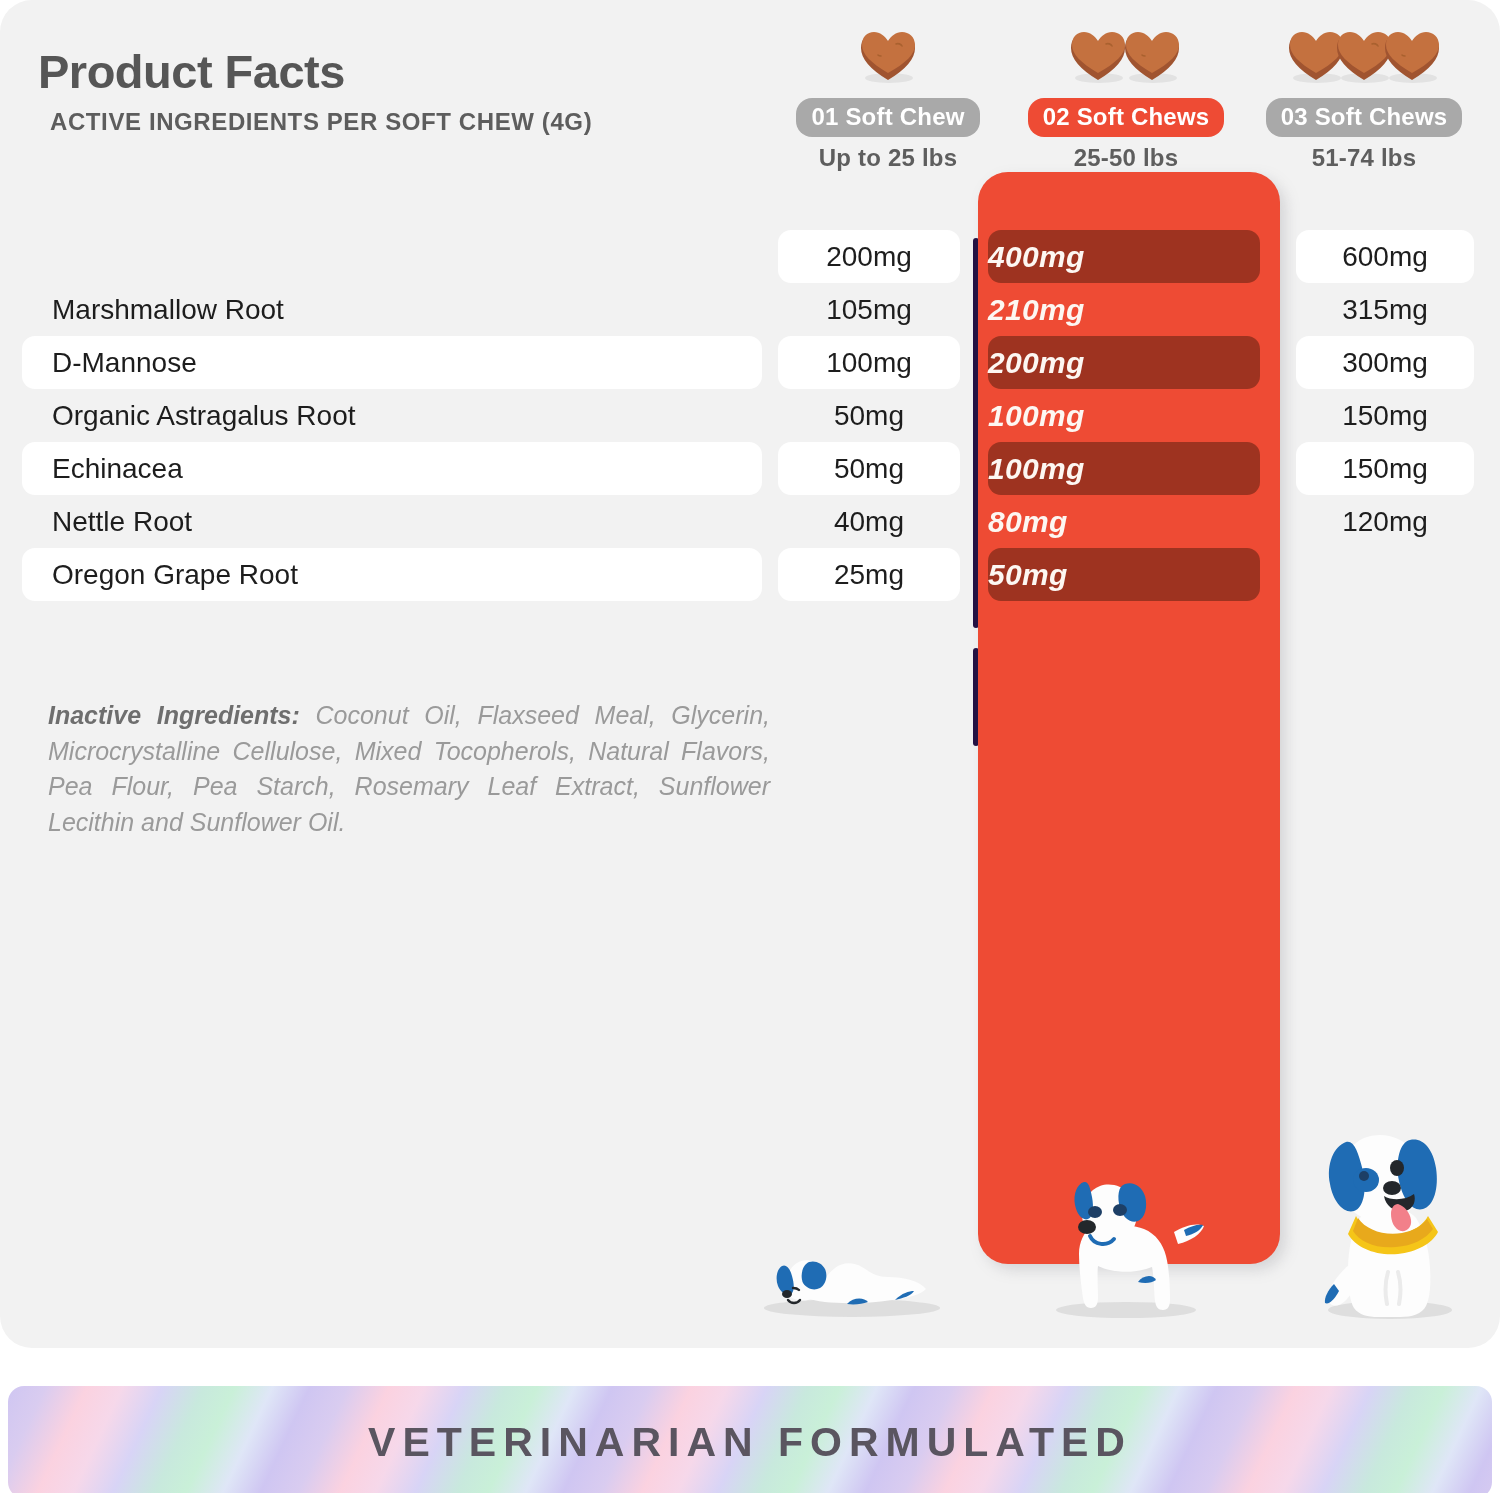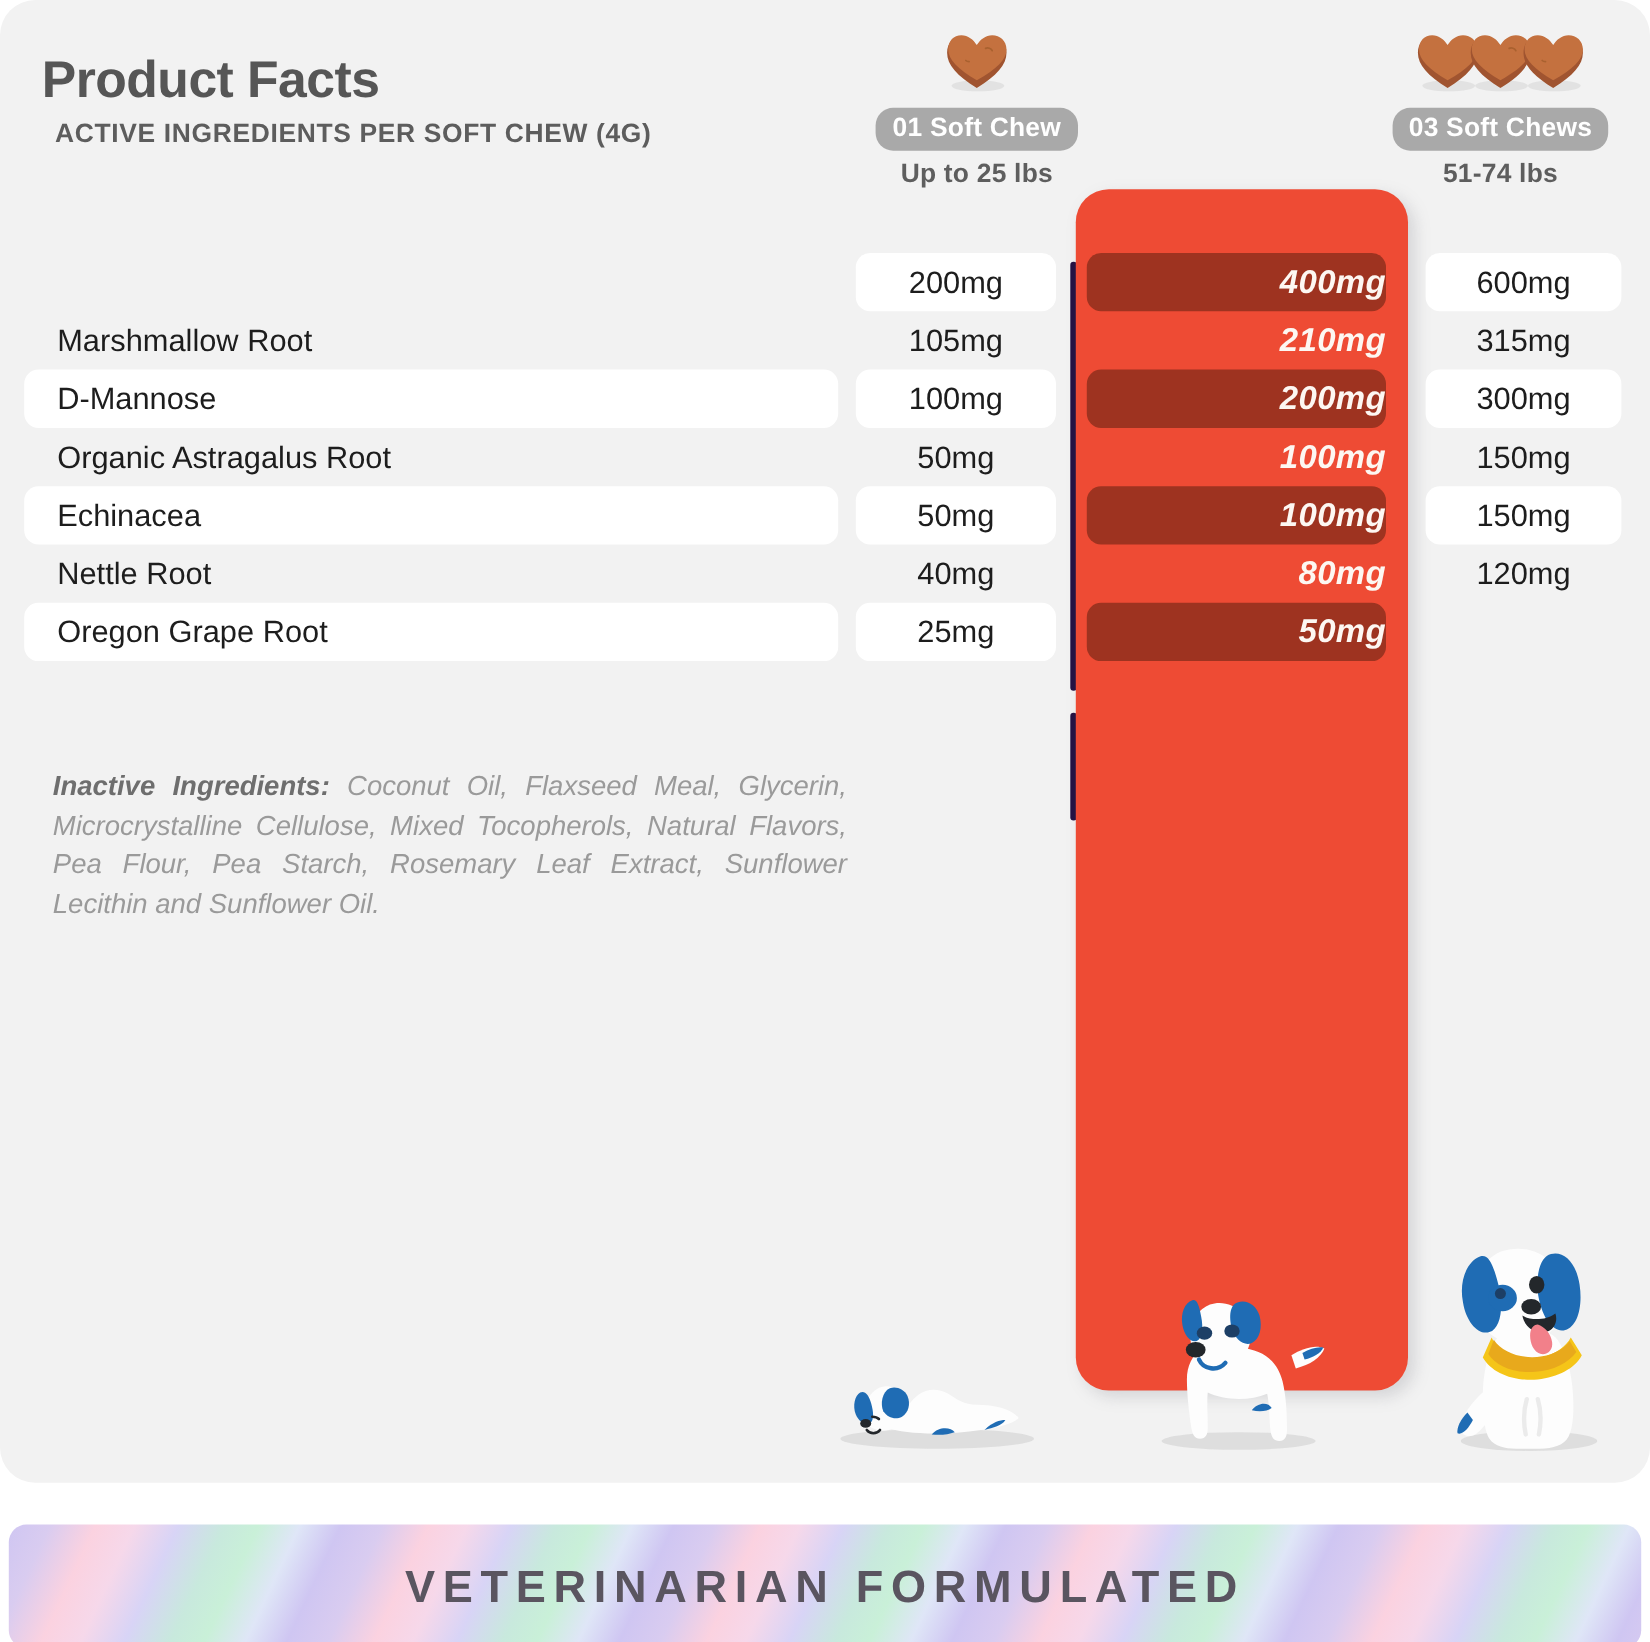--- a/index.html
+++ b/index.html
@@ -65,21 +65,21 @@
   
   .table { position:absolute; left:22px; top:230px; width:1452px; }
   .row { position:relative; height:53px; }
   .cell {
     position:absolute; top:0; height:53px; display:flex; align-items:center;
   }
   .c-name { left:0; width:740px; padding-left:30px; }
   .c-name span { font-size:28px; color:#1d1d1d; font-weight:400; }
   .c-d1 { left:756px; width:182px; justify-content:center; }
   .c-d1 span { font-size:28px; color:#1d1d1d; font-weight:400; }
-  .c-d2 { left:966px; width:272px; justify-content:flex-end; }
+  .c-d2 { left:966px; width:272px; justify-content:flex-start; }
   .c-d2 span {
     font-size:30px; color:#fdf7f2; font-weight:700; font-style:italic;
     letter-spacing:0.3px;
   }
   .c-d3 { left:1274px; width:178px; justify-content:center; }
   .c-d3 span { font-size:28px; color:#1d1d1d; font-weight:400; }
 
   
   .row.odd .c-name, .row.odd .c-d1, .row.odd .c-d3 {
     background:#ffffff; border-radius:13px;
@@ -139,20 +139,42 @@
             <path d="M30 45C13 35 4 26 4 17 4 9 9 4 16 4c6 0 11 4 14 9 3-5 8-9 14-9 7 0 13 5 13 13 0 9-9 18-27 28z" fill="#c4713f"></path>
             <path d="M38 16c2-1 5 0 6 2" stroke="#a9612f" stroke-width="1.6" fill="none" stroke-linecap="round"></path>
             <path d="M20 27c1 1 2 1 3 1" stroke="#a9612f" stroke-width="1.6" fill="none" stroke-linecap="round"></path>
           </svg>
         </div>
       </div>
       <div class="badge">01 Soft Chew</div>
       <div class="wt">Up to 25 lbs</div>
     </div>
 
+    <div class="dosehead c2">
+      <div class="treats">
+        <div class="treat" style="left:60px;">
+          <svg class="hrt" viewBox="0 0 60 56">
+            <ellipse cx="31" cy="50" rx="24" ry="5" fill="#dcdcdc" opacity=".75"></ellipse>
+            <path d="M30 52C12 41 3 31 3 20 3 11 9 5 16 5c6 0 11 4 14 9 3-5 8-9 14-9 7 0 13 6 13 15 0 11-9 21-27 32z" fill="#a05430"></path>
+            <path d="M30 45C13 35 4 26 4 17 4 9 9 4 16 4c6 0 11 4 14 9 3-5 8-9 14-9 7 0 13 5 13 13 0 9-9 18-27 28z" fill="#c4713f"></path>
+            <path d="M38 16c2-1 5 0 6 2" stroke="#a9612f" stroke-width="1.6" fill="none" stroke-linecap="round"></path>
+          </svg>
+        </div>
+        <div class="treat" style="left:114px;">
+          <svg class="hrt" viewBox="0 0 60 56">
+            <ellipse cx="31" cy="50" rx="24" ry="5" fill="#dcdcdc" opacity=".75"></ellipse>
+            <path d="M30 52C12 41 3 31 3 20 3 11 9 5 16 5c6 0 11 4 14 9 3-5 8-9 14-9 7 0 13 6 13 15 0 11-9 21-27 32z" fill="#a05430"></path>
+            <path d="M30 45C13 35 4 26 4 17 4 9 9 4 16 4c6 0 11 4 14 9 3-5 8-9 14-9 7 0 13 5 13 13 0 9-9 18-27 28z" fill="#c4713f"></path>
+            <path d="M20 27c1 1 2 1 3 1" stroke="#a9612f" stroke-width="1.6" fill="none" stroke-linecap="round"></path>
+          </svg>
+        </div>
+      </div>
+      <div class="badge hl">02 Soft Chews</div>
+      <div class="wt">25-50 lbs</div>
+    </div>
 
     <div class="dosehead c3">
       <div class="treats">
         <div class="treat" style="left:40px;">
           <svg class="hrt" viewBox="0 0 60 56">
             <ellipse cx="31" cy="50" rx="24" ry="5" fill="#dcdcdc" opacity=".75"></ellipse>
             <path d="M30 52C12 41 3 31 3 20 3 11 9 5 16 5c6 0 11 4 14 9 3-5 8-9 14-9 7 0 13 6 13 15 0 11-9 21-27 32z" fill="#a05430"></path>
             <path d="M30 45C13 35 4 26 4 17 4 9 9 4 16 4c6 0 11 4 14 9 3-5 8-9 14-9 7 0 13 5 13 13 0 9-9 18-27 28z" fill="#c4713f"></path>
           </svg>
         </div>

